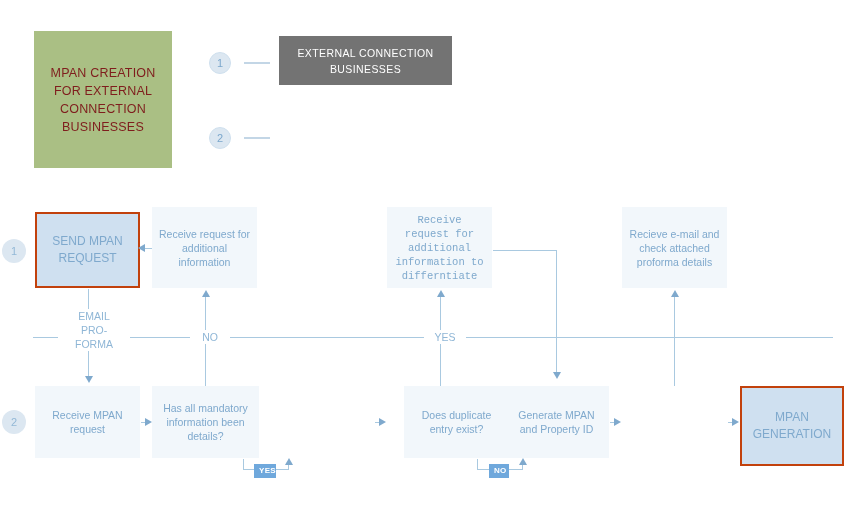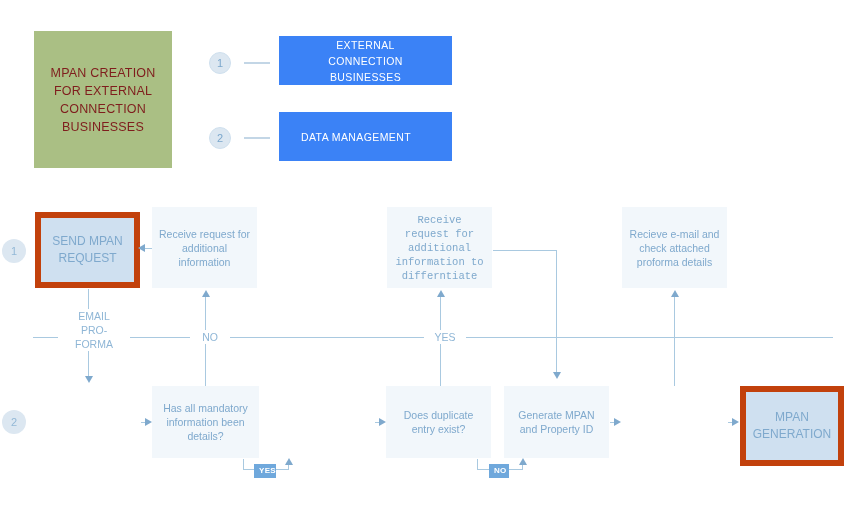--- a/index.html
+++ b/index.html
@@ -54,27 +54,27 @@
     justify-content: center;
     box-sizing: border-box;
   }
   .legend-dash {
     position: absolute;
     height: 1.5px;
     background: #c3d6e6;
   }
   .legend-box {
     position: absolute;
-    background: #3b82f6;
-    display: flex;
-    align-items: center;
-    justify-content: flex-start;
-    text-align: center;
-    box-sizing: border-box;
-    padding: 4px 22px;
+    background: #737373;
+    display: flex;
+    align-items: center;
+    justify-content: flex-end;
+    text-align: center;
+    box-sizing: border-box;
+    padding: 4px 8px;
   }
   .legend-box span {
     color: #ffffff;
     font-size: 10.5px;
     line-height: 16px;
     letter-spacing: 0.4px;
   }
 
   
   .lane-circle {
@@ -100,21 +100,21 @@
     justify-content: center;
     text-align: center;
     padding: 3px 6px;
     background: #f2f7fb;
     color: #7fa9cd;
     font-size: 10.5px;
     line-height: 14px;
   }
   .node.accent {
     background: #cfe0f0;
-    border: 6px solid #c2410c;
+    border: 2px solid #c2410c;
     color: #7fa9cd;
     font-size: 12px;
     line-height: 17px;
   }
   .node span { display: block; }
 
   
   .hline {
     position: absolute;
     height: 1px;
@@ -189,23 +189,20 @@
   </div>
   <div class="legend-dash" style="left:244px; top:62px; width:26px;"></div>
   <div class="legend-box" style="left:279px; top:36px; width:173px; height:49px;">
     <span>EXTERNAL CONNECTION BUSINESSES</span>
   </div>
 
   <div class="legend-circle" style="left:209px; top:127px;">
     <span>2</span>
   </div>
   <div class="legend-dash" style="left:244px; top:137px; width:26px;"></div>
-  <div class="legend-box" style="left:279px; top:112px; width:173px; height:49px;">
-    <span>DATA  MANAGEMENT</span>
-  </div>
 
   <div class="lane-circle" style="left:2px; top:239px;">
     <span>1</span>
   </div>
   <div class="lane-circle" style="left:2px; top:410px;">
     <span>2</span>
   </div>
 
   <div class="hline" style="left:33px; top:337px; width:800px;"></div>
 
@@ -218,27 +215,30 @@
   </div>
 
   <div class="node" style="left:387px; top:207px; width:105px; height:81px;font-family:Liberation Mono, monospace;">
     <span>Receive request for additional information to differntiate</span>
   </div>
 
   <div class="node" style="left:622px; top:207px; width:105px; height:81px;text-align:center;">
     <span>Recieve e-mail and check attached proforma details</span>
   </div>
 
+  <div class="node" style="left:35px; top:386px; width:105px; height:72px;">
+    <span>Receive MPAN request</span>
+  </div>
 
   <div class="node" style="left:152px; top:386px; width:107px; height:72px;">
     <span>Has all mandatory information been details?</span>
   </div>
 
 
-  <div class="node" style="left:386px; top:386px; width:105px; height:72px;">
+  <div class="node" style="left:404px; top:386px; width:105px; height:72px;">
     <span>Does duplicate entry exist?</span>
   </div>
 
   <div class="node" style="left:504px; top:386px; width:105px; height:72px;">
     <span>Generate MPAN and Property ID</span>
   </div>
 
 
   <div class="node accent" style="left:740px; top:386px; width:104px; height:80px;">
     <span>MPAN GENERATION</span>

